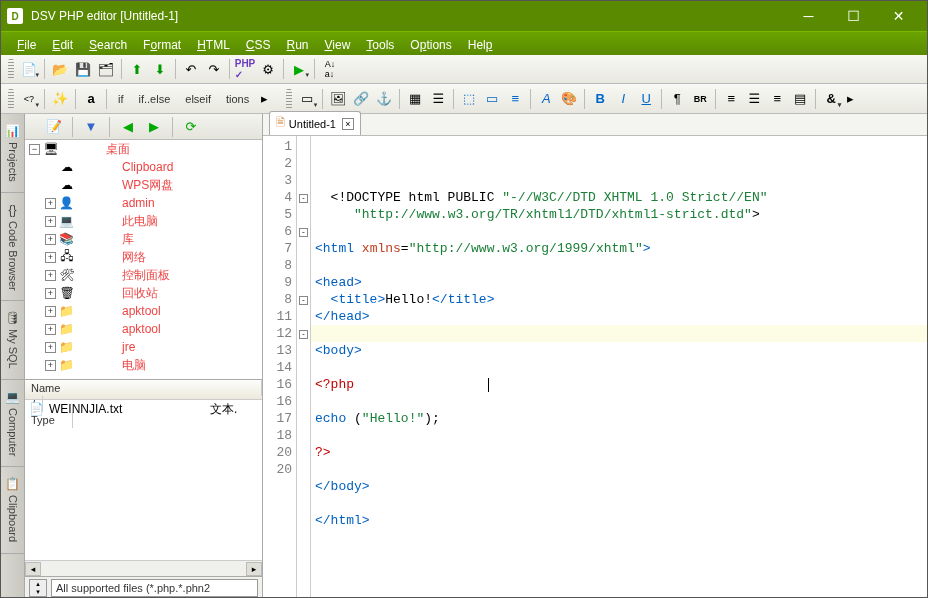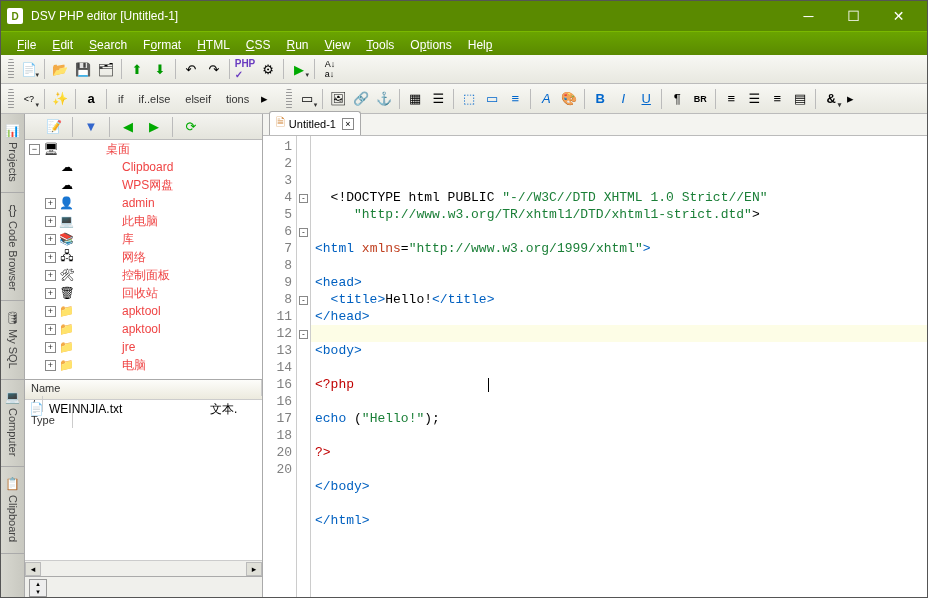--- a/index.html
+++ b/index.html
@@ -289,20 +289,21 @@
         <div class="sarrow">◂</div>
         <div class="strack"></div>
         <div class="sarrow">▸</div>
       </div>
 
       <div class="bottom-filter">
         <div class="filter-updown">
             <span>▴</span>
             <span>▾</span>
           </div>
+        <input class="filter-input" readonly="" value="All supported files (*.php.*.phn2" style="">
       </div>
     </div>
   </div>
 
   <div class="editor-area">
     <div class="editor-tabs">
       <div class="editor-tab">
         <span class="doc-ic">🗎</span>
         <span>Untitled-1</span>
         <span class="close-x">×</span>

